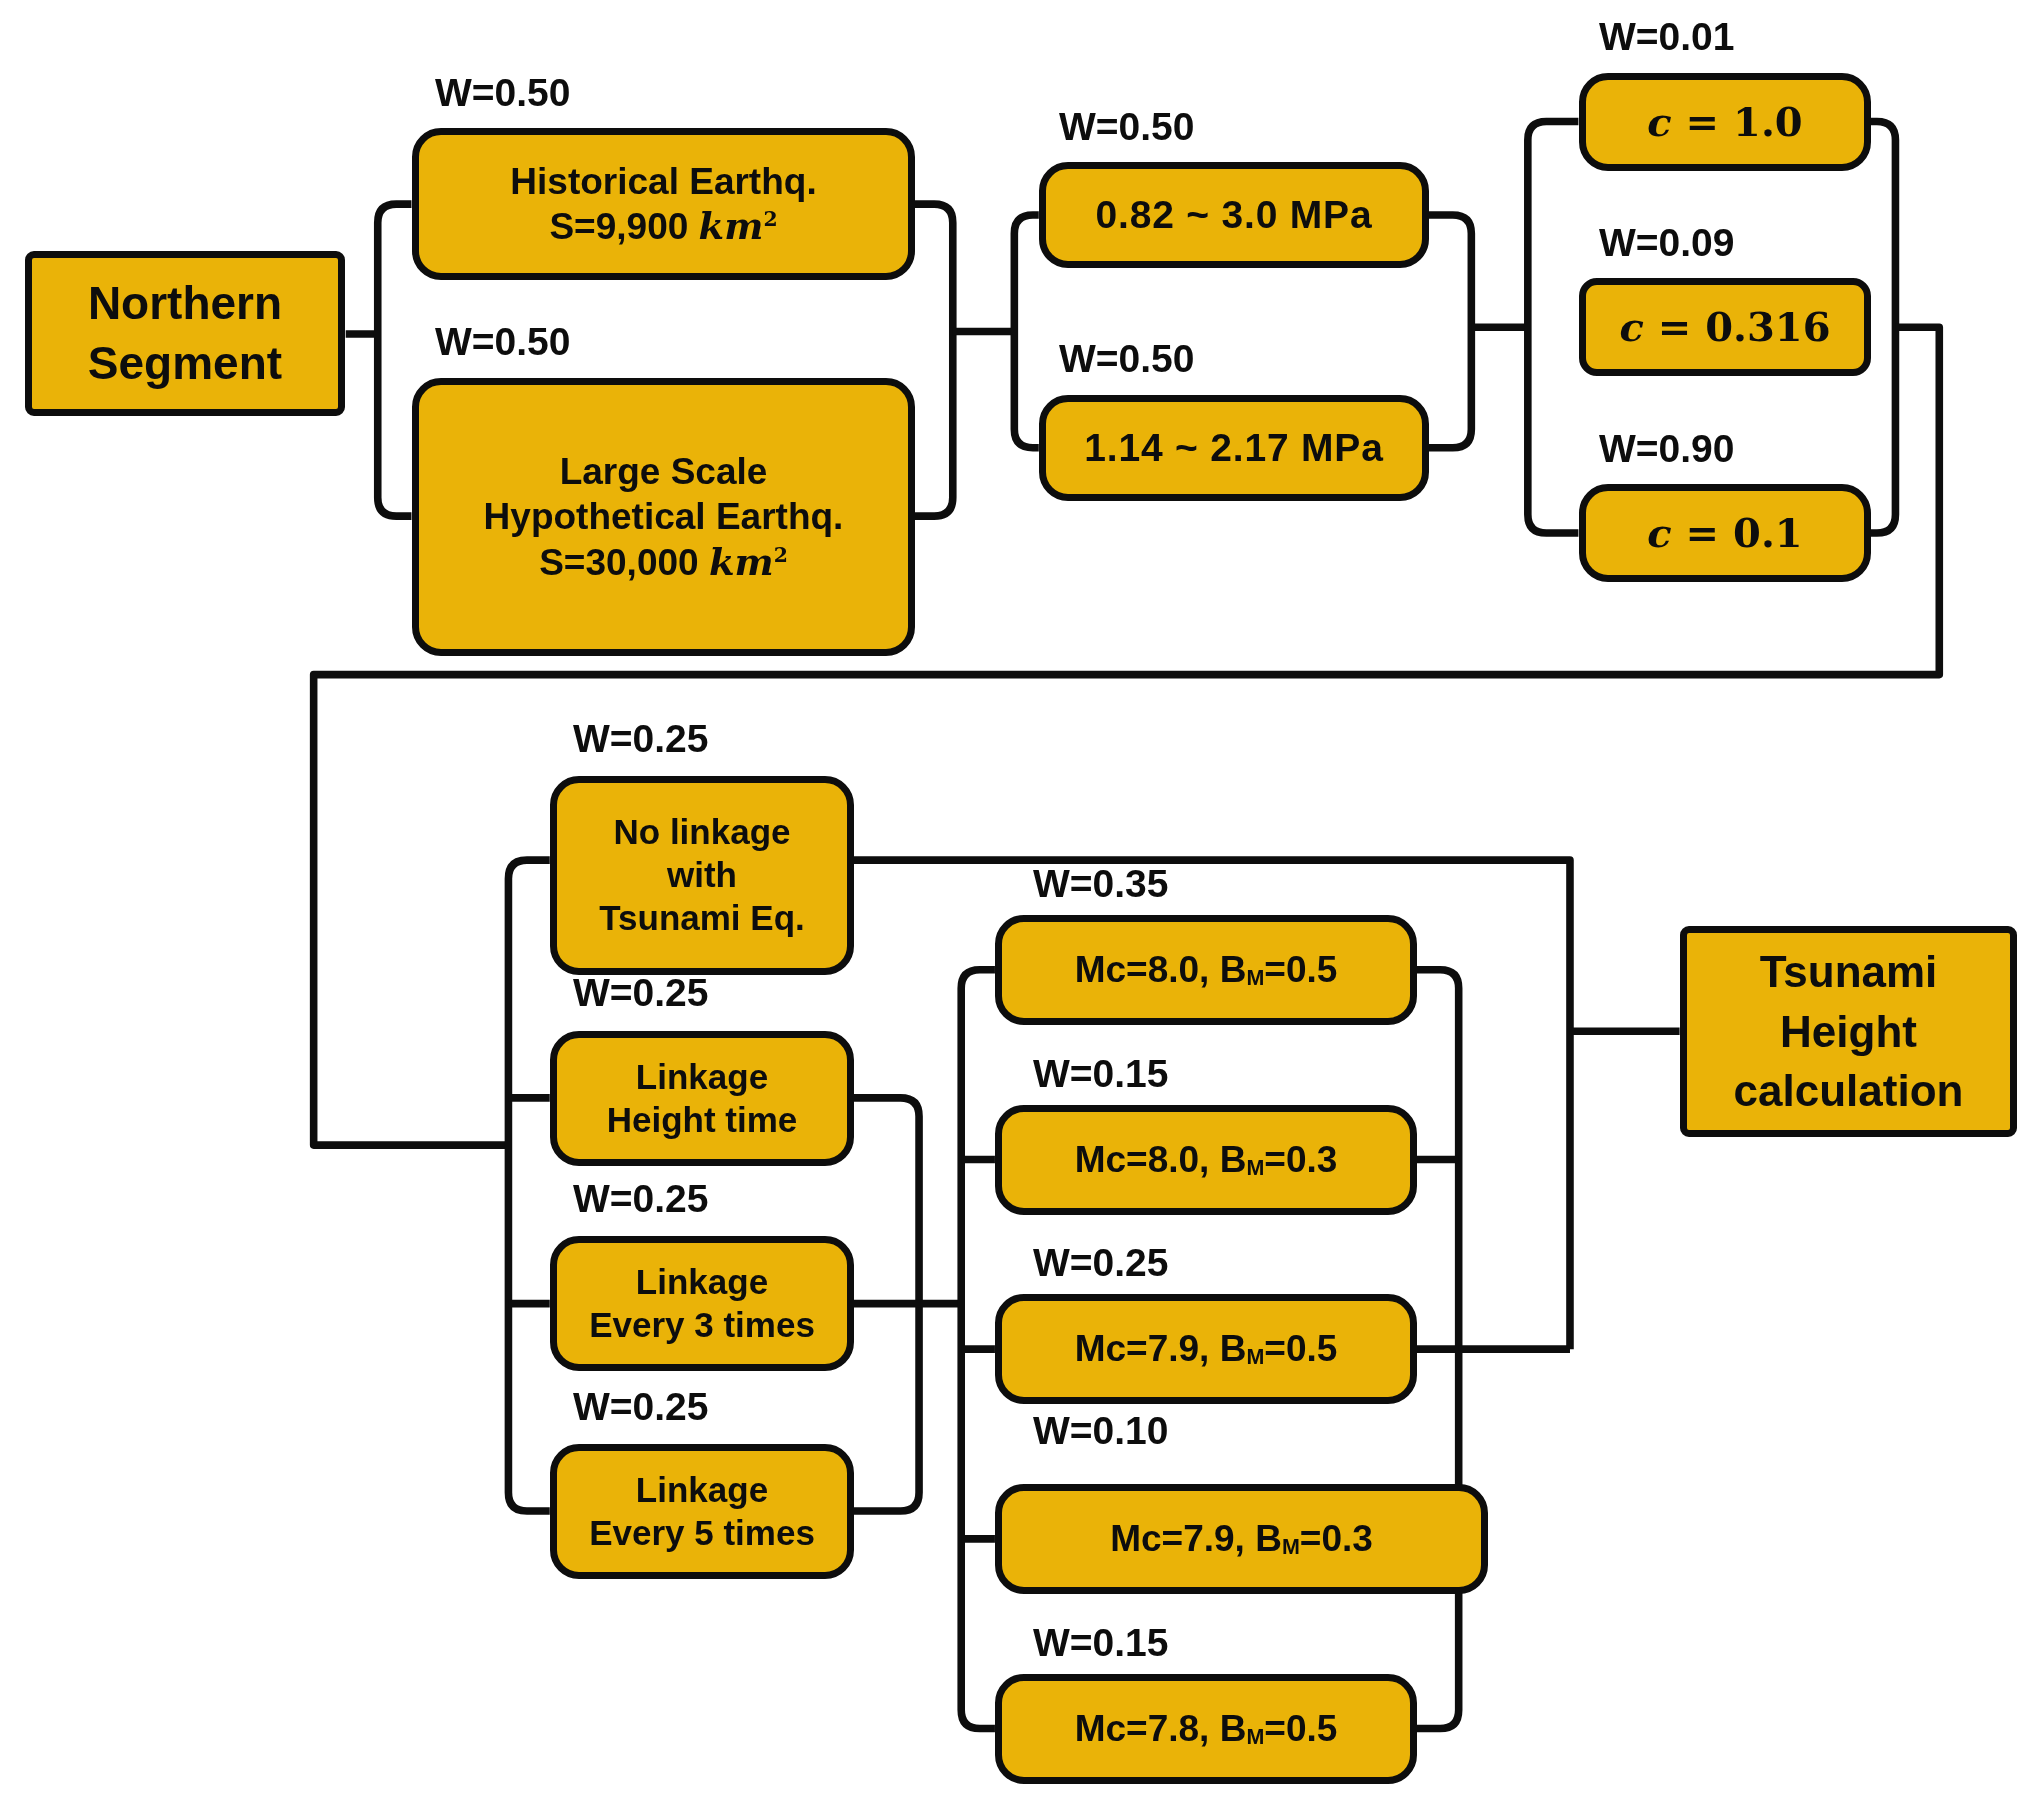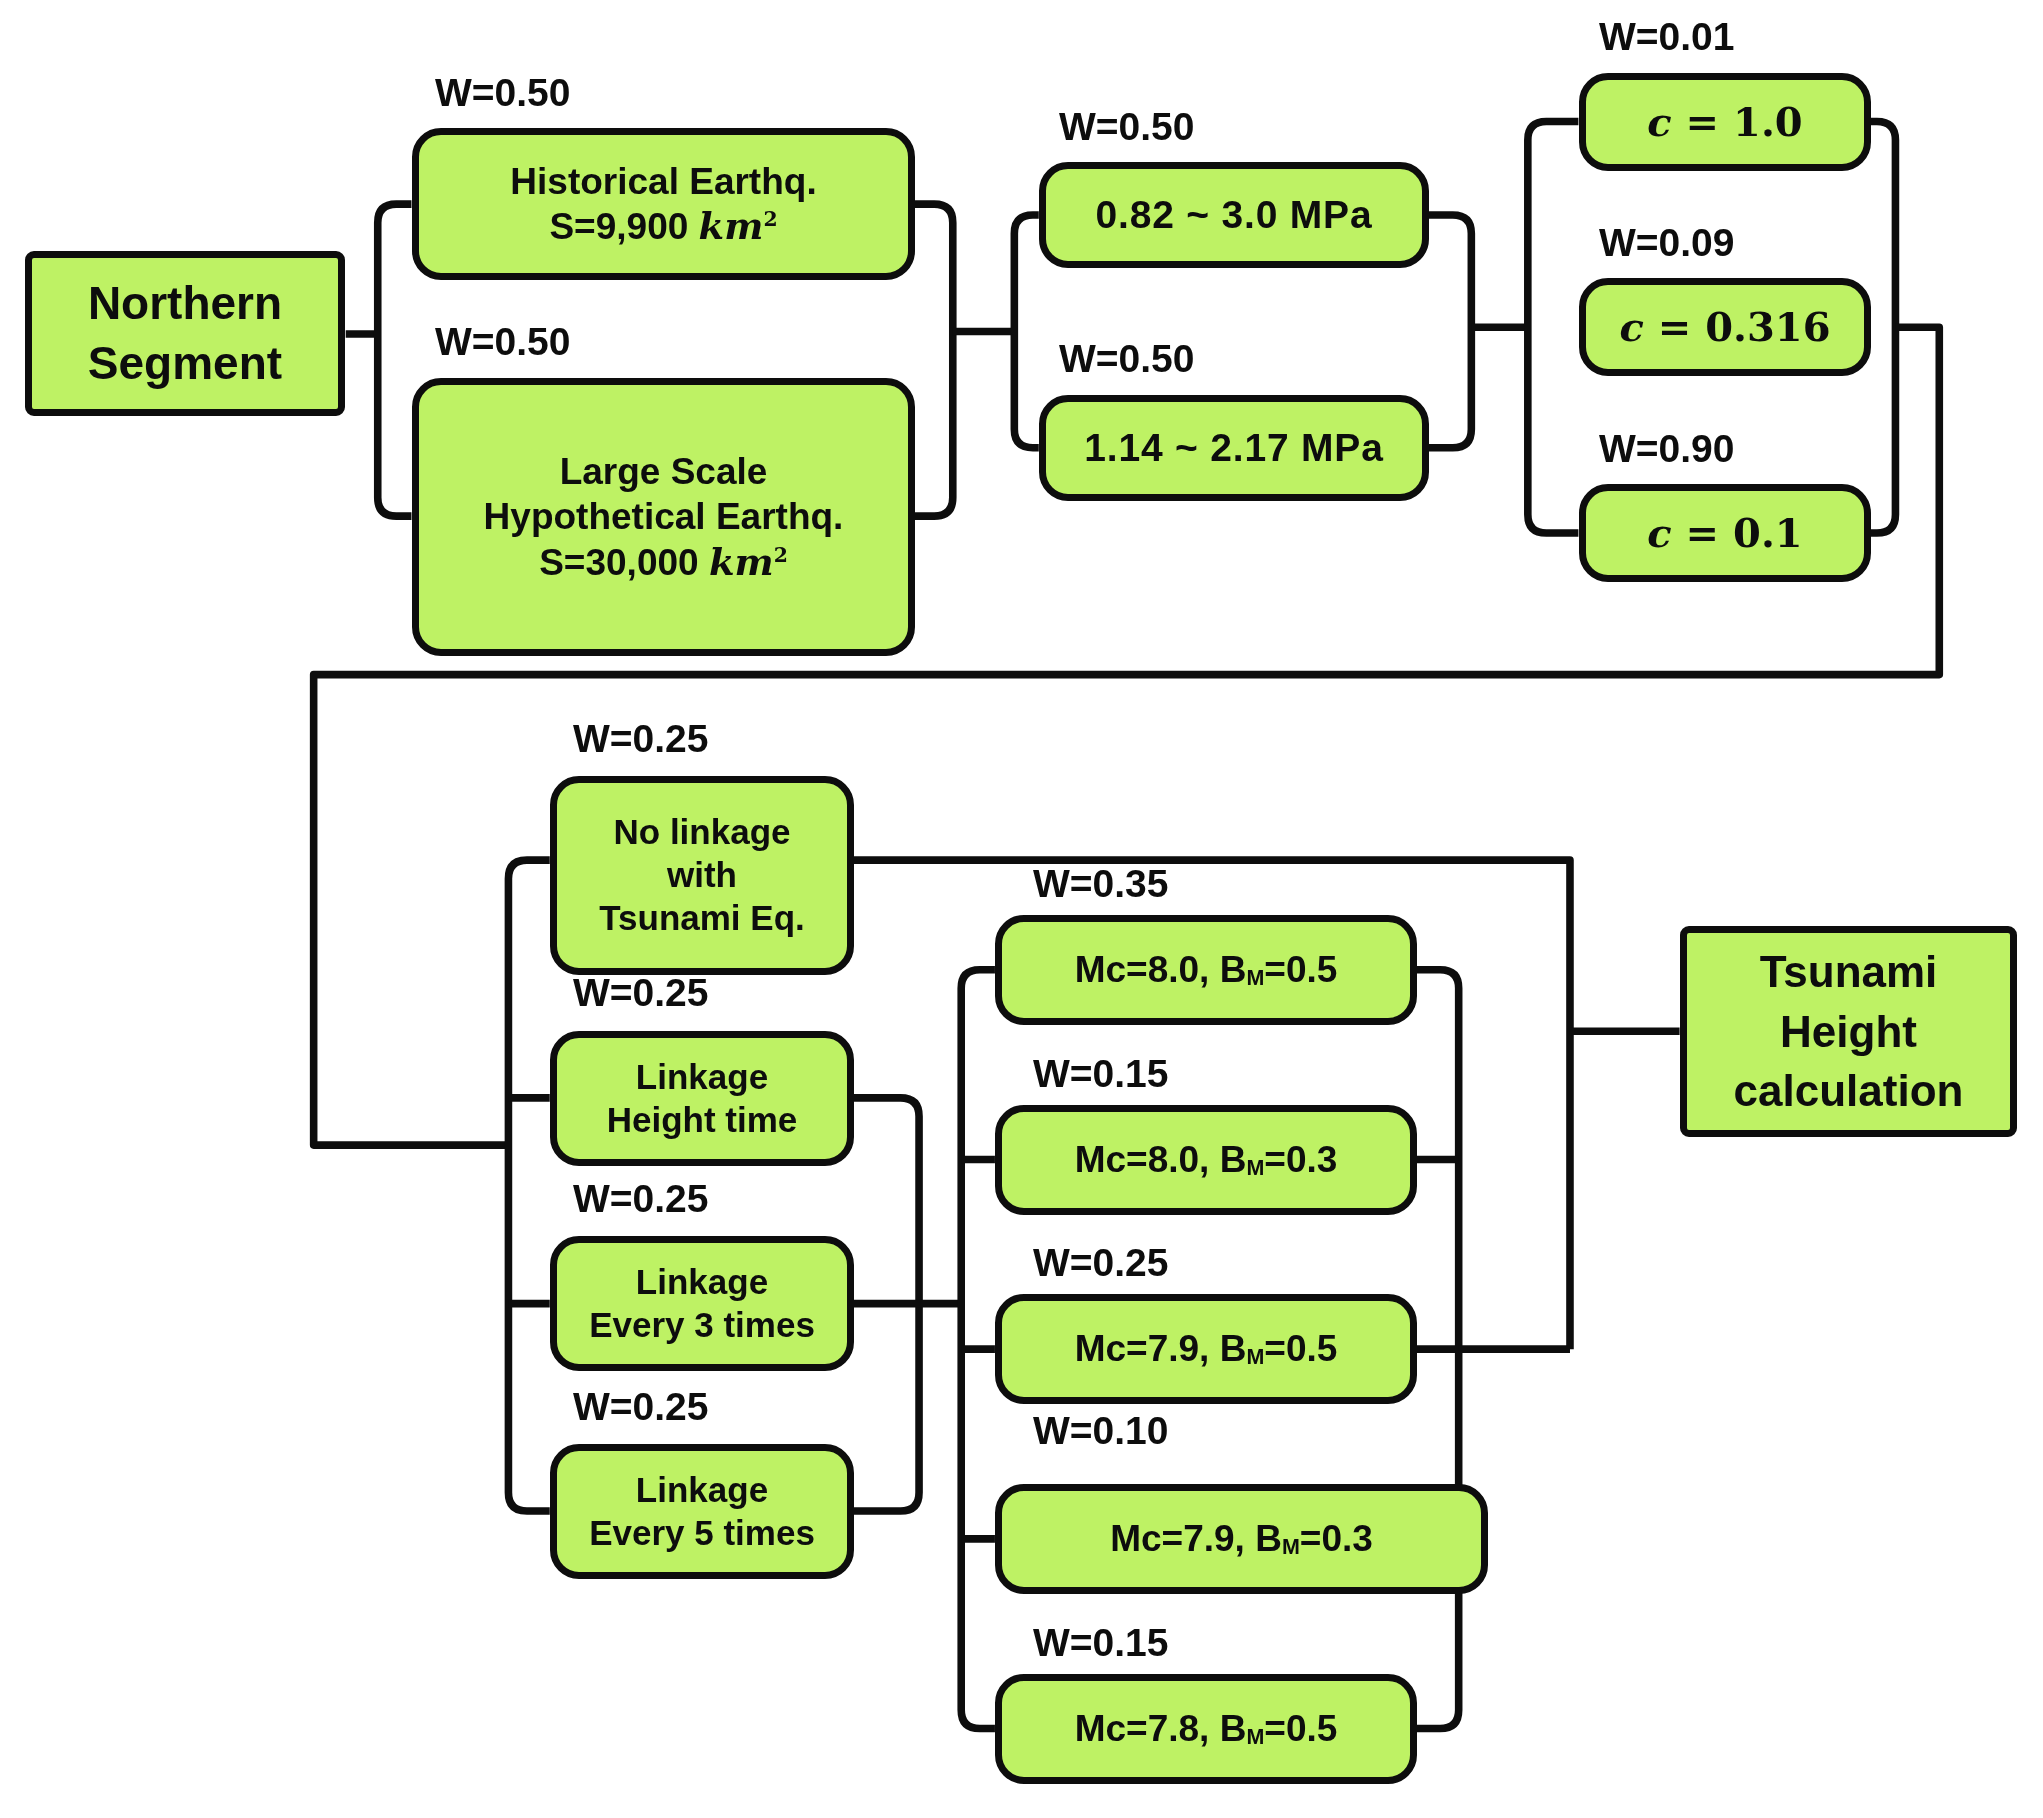--- a/index.html
+++ b/index.html
@@ -8,21 +8,21 @@
     width:2043px;height:1818px;
     background:#ffffff;
     font-family:"Liberation Sans", sans-serif;
     color:#0d0d0d;
     overflow:hidden;
   }
   #wires{position:absolute;left:0;top:0;width:2043px;height:1818px;}
   .node{
     position:absolute;
     box-sizing:border-box;
-    background:#bef264;
+    background:#eab308;
     border:7.6px solid #0d0d0d;
     display:flex;flex-direction:column;
     align-items:center;justify-content:center;
     text-align:center;
     font-weight:bold;
     line-height:1.22;
   }
   .round{border-radius:29px;}
   .rect{border-radius:9px;}
   .wlabel{
@@ -117,21 +117,21 @@
   <div class="node round f-mpa" style="left:1039px;top:395px;width:390px;height:106px;">
     <div class="ln">1.14 ~ 2.17 MPa</div>
   </div>
 
   <div class="wlabel" style="left:1599px;top:15px;">W=0.01</div>
   <div class="node round f-c" style="left:1579px;top:73px;width:292px;height:98px;">
     <div class="ln"><span class="cvar">c</span><span class="crest"> = 1.0</span></div>
   </div>
 
   <div class="wlabel" style="left:1599px;top:221px;">W=0.09</div>
-  <div class="node round f-c" style="left:1579px;top:278px;width:292px;height:98px;">
+  <div class="node round f-c" style="left:1579px;top:278px;width:292px;height:98px;border-radius:18px;">
     <div class="ln"><span class="cvar">c</span><span class="crest"> = 0.316</span></div>
   </div>
 
   <div class="wlabel" style="left:1599px;top:427px;">W=0.90</div>
   <div class="node round f-c" style="left:1579px;top:484px;width:292px;height:98px;">
     <div class="ln"><span class="cvar">c</span><span class="crest"> = 0.1</span></div>
   </div>
 
   <div class="wlabel" style="left:573px;top:717px;">W=0.25</div>
   <div class="node round f-link" style="left:550px;top:776px;width:304px;height:199px;">

